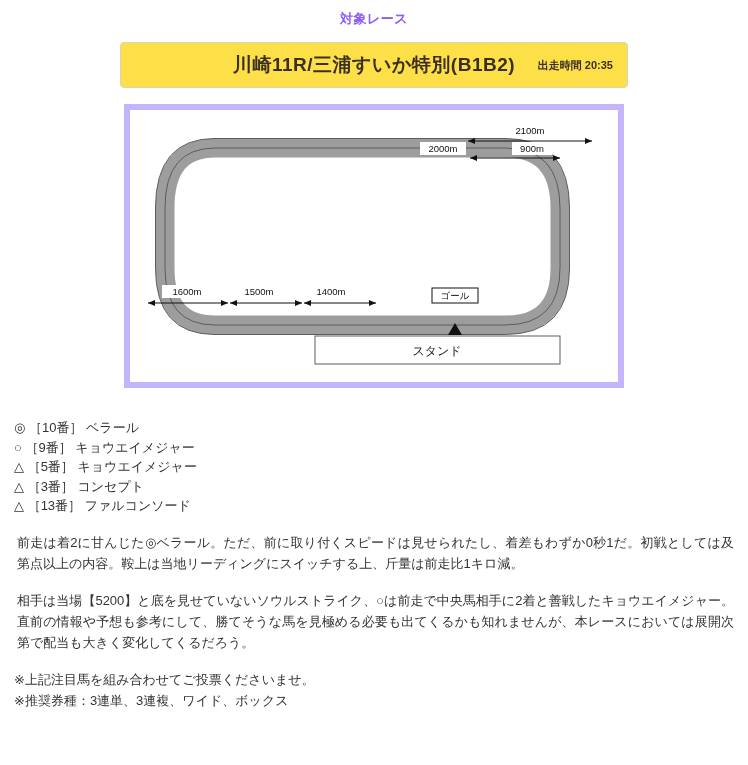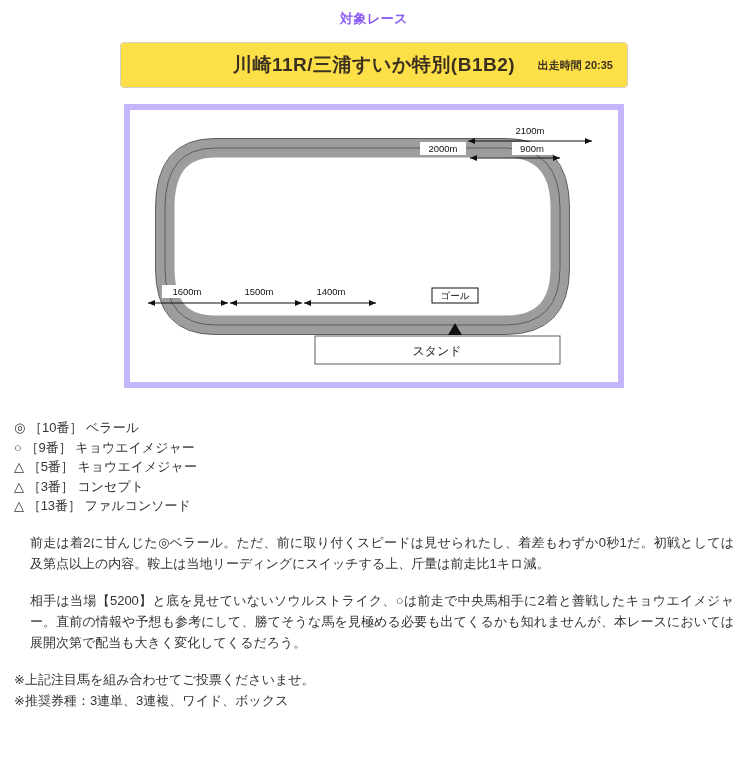--- a/index.html
+++ b/index.html
@@ -78,21 +78,21 @@
   }
   .course-text div { white-space: nowrap; }
   .marks {
     margin: 30px 0 0 14px;
     font-size: 13px;
     line-height: 19.5px;
     color: #333;
   }
   .marks div { white-space: nowrap; }
   .para {
-    margin: 16px 14px 0 30px;
+    margin: 16px 14px 0 17px;
     font-size: 13px;
     line-height: 21px;
     color: #333;
     text-align: justify;
   }
   .note {
     margin: 16px 14px 0 14px;
     font-size: 13px;
     line-height: 21px;
     color: #333;

